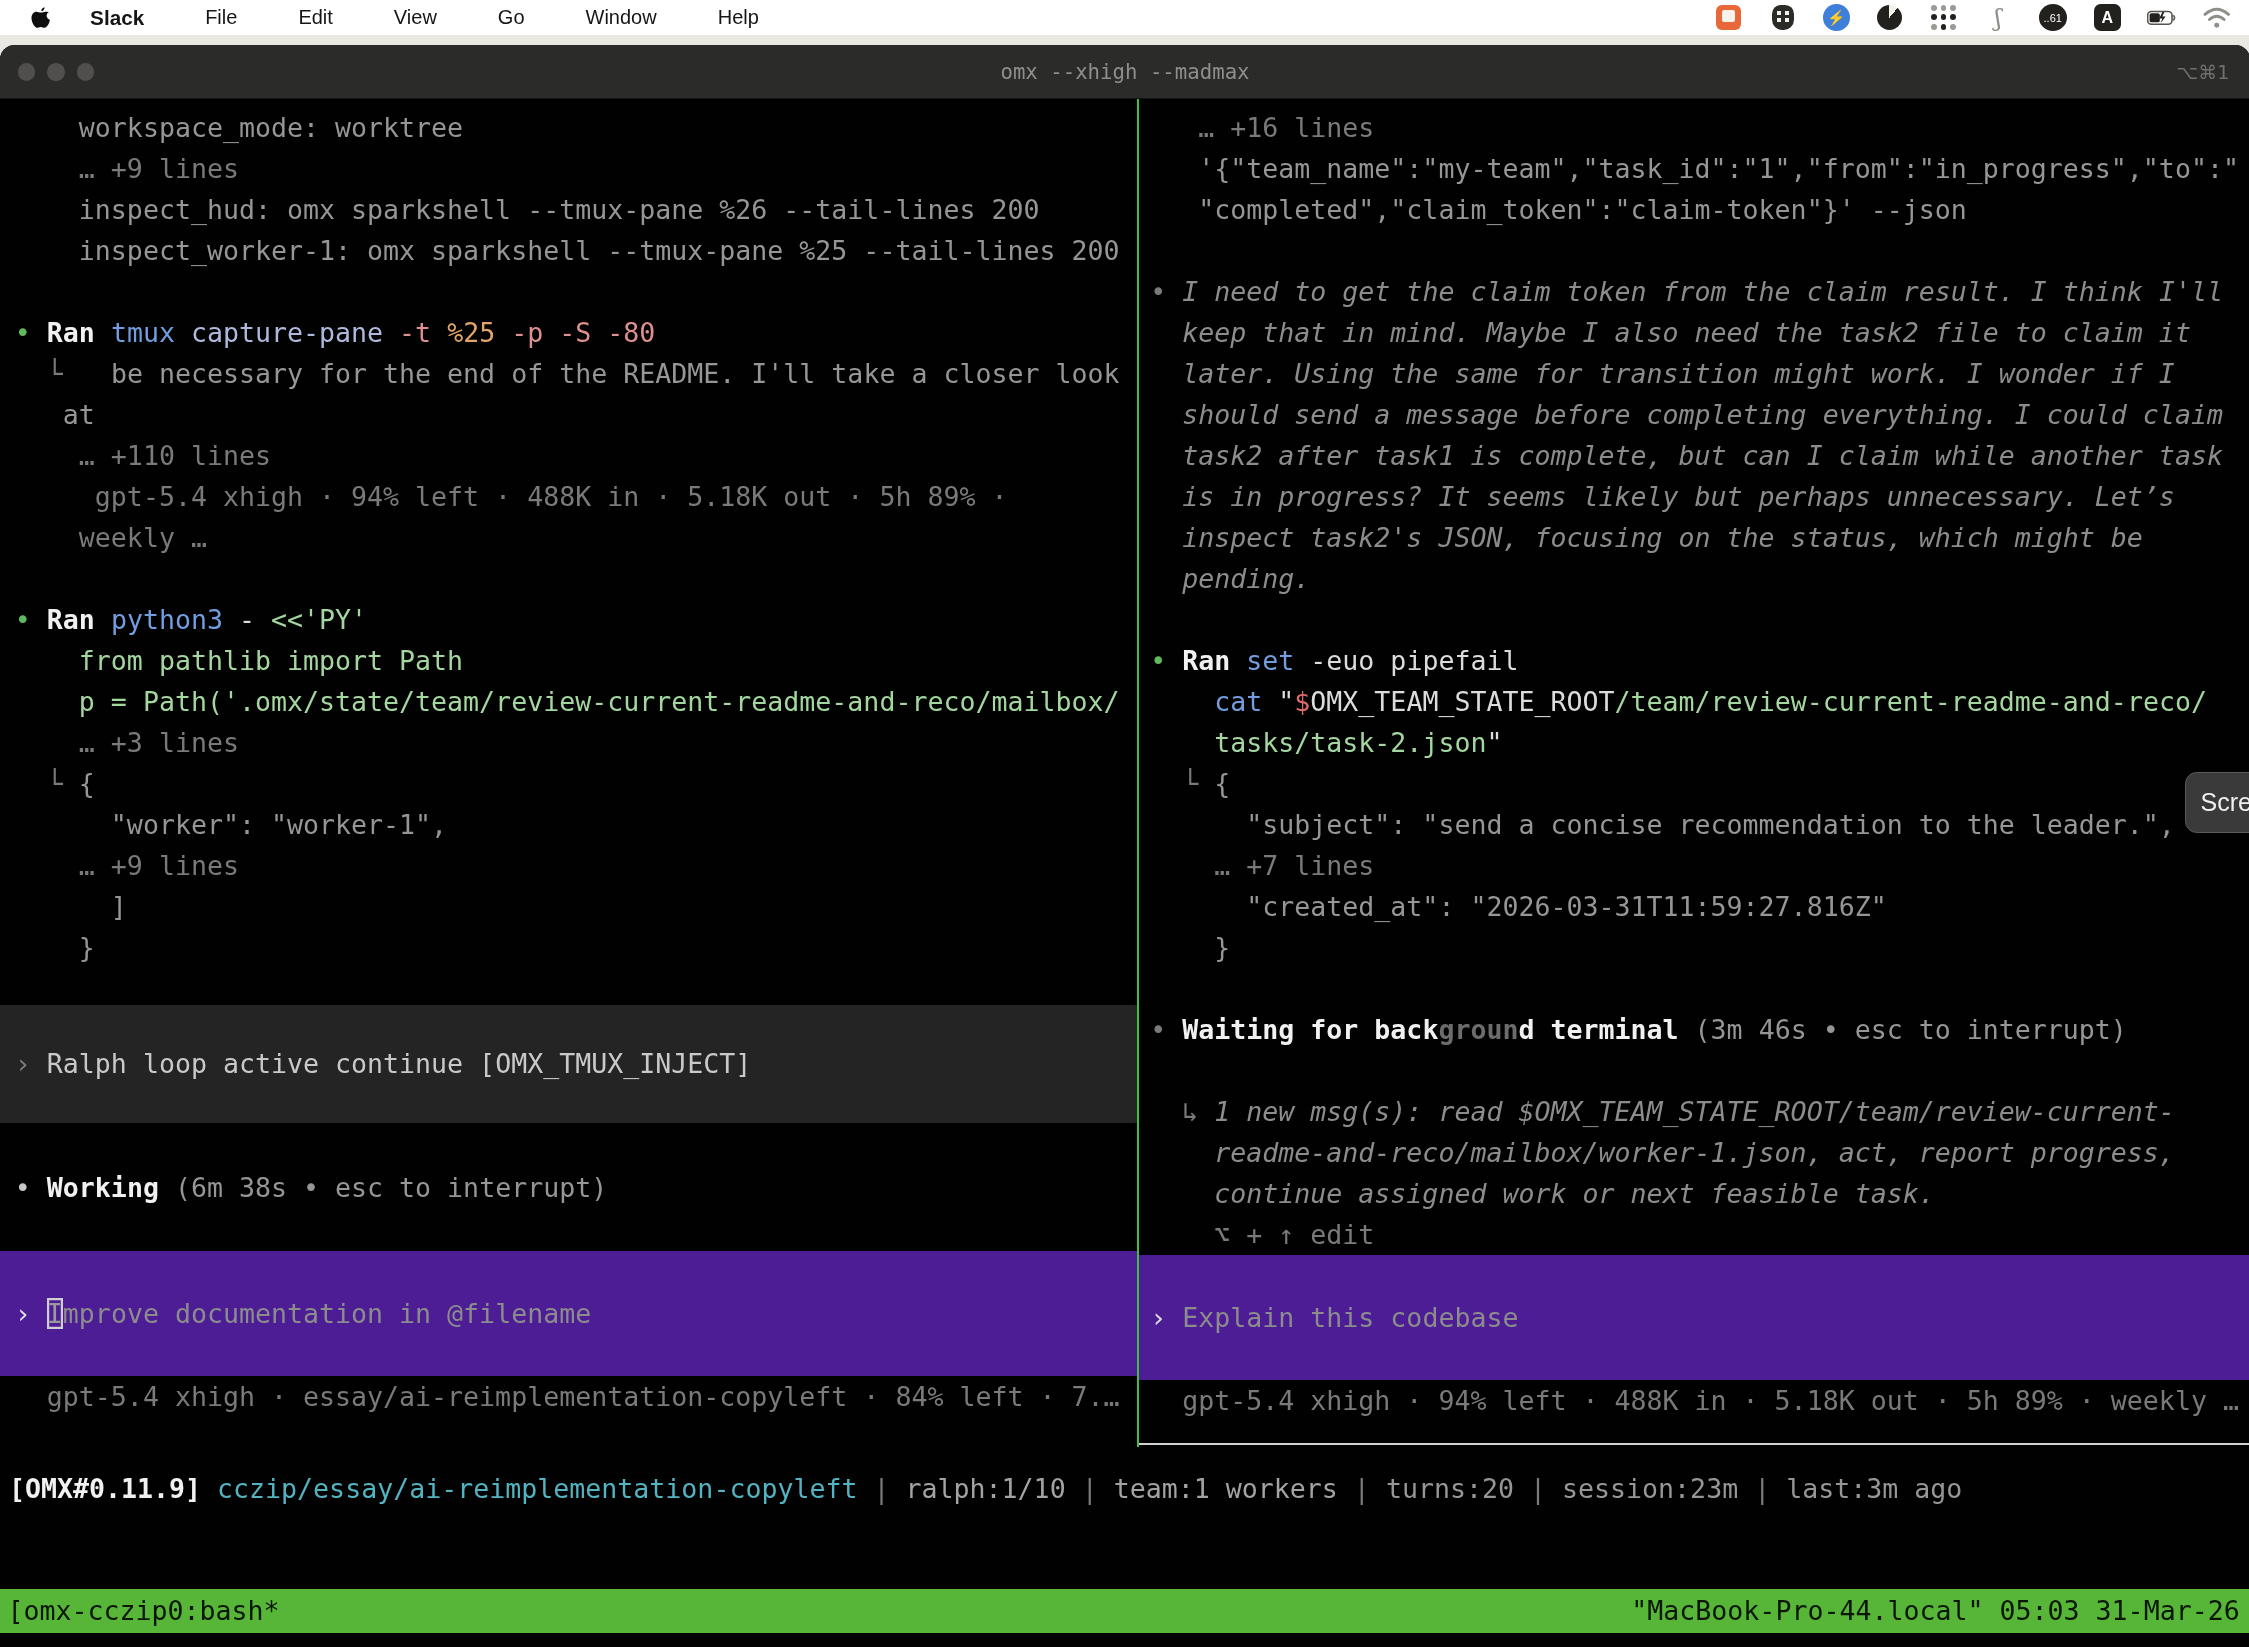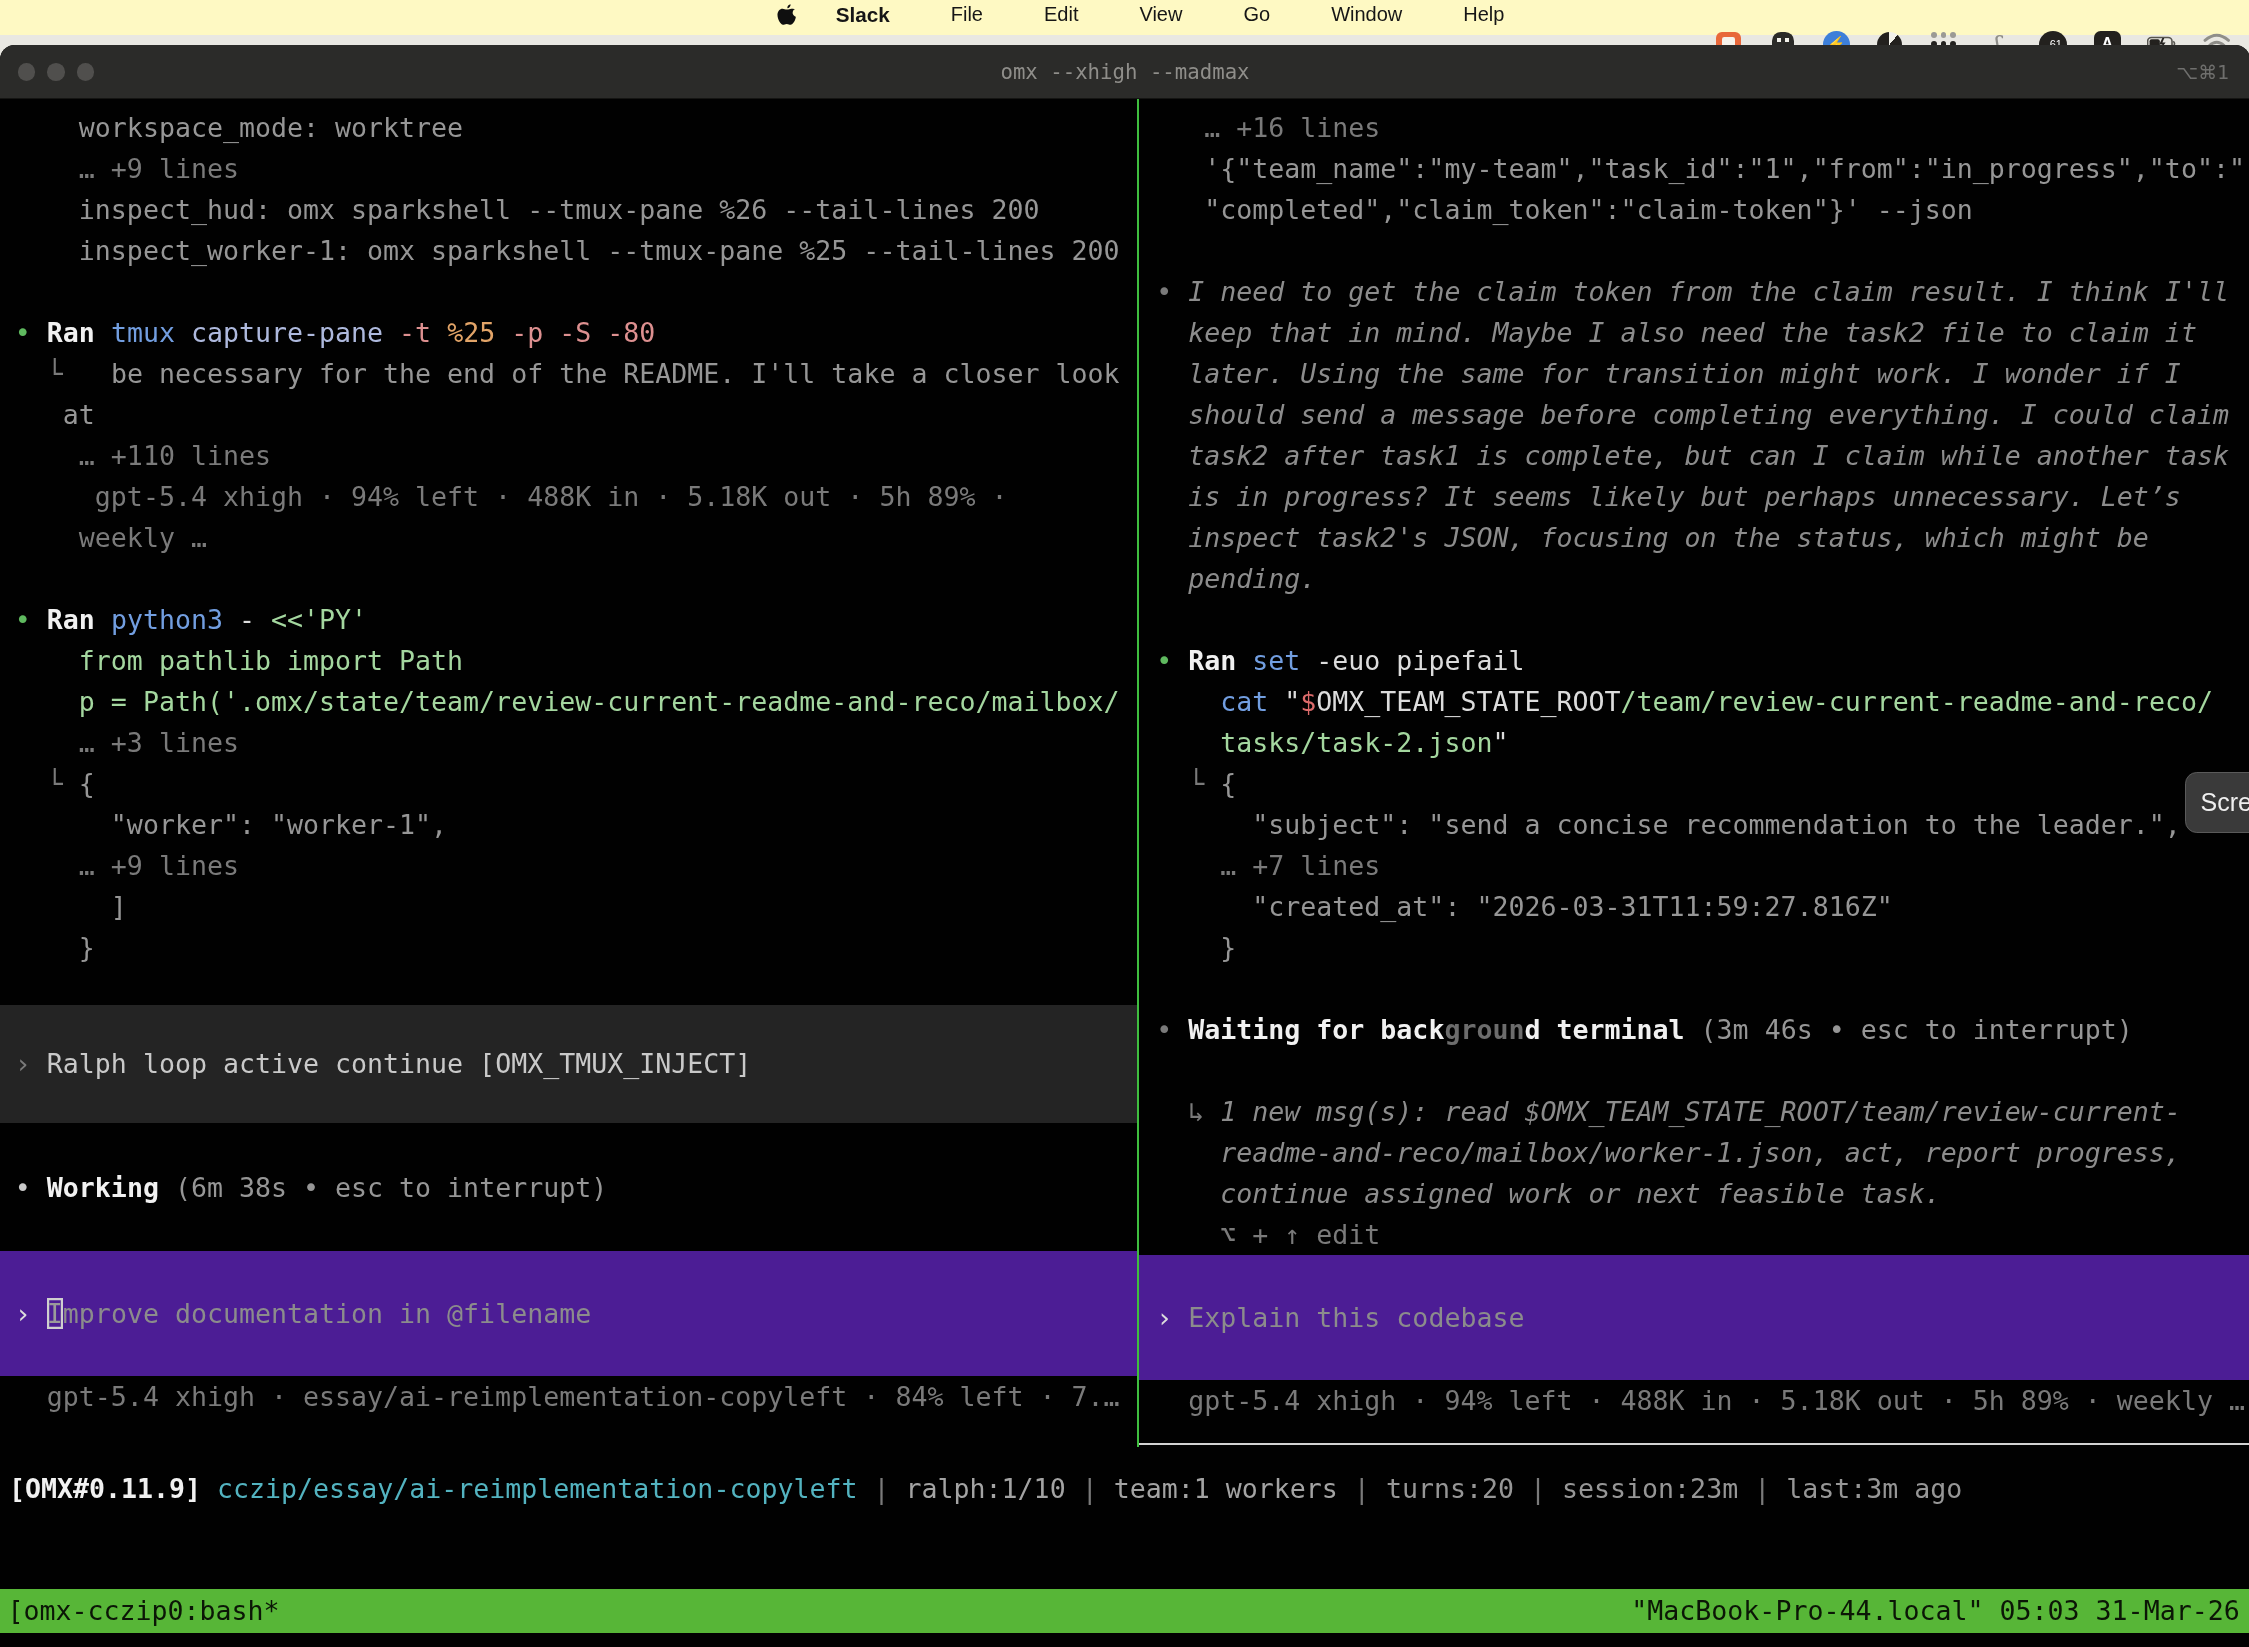--- a/index.html
+++ b/index.html
@@ -1,20 +1,20 @@
 <!DOCTYPE html>
 <html style="font-size:11.8px"><head>
 <meta charset="utf-8">
 <style>
   * { margin:0; padding:0; box-sizing:border-box; }
   html,body { width:2250px; height:1648px; background:#e9e8e2; font-family:"DejaVu Sans Mono", monospace; }
 
   
-  .menubar { height:35px; width:100%; background:#fef9c3; display:flex; align-items:center;
-             font-family:"Liberation Sans", sans-serif; font-size:20px; color:#161616;flex-direction:column; }
+  .menubar { height:35px; width:100%; background:#ffffff; display:flex; align-items:center;
+             font-family:"Liberation Sans", sans-serif; font-size:20px; color:#161616; }
   .mb-left { display:flex; align-items:center; gap:34px; padding-left:26.6px; }
   .mb-app { font-weight:bold; font-size:20.7px; }
   .mb-item { font-size:20px;margin-left:27px; }
   .mb-right { margin-left:auto; display:flex; align-items:center; gap:25px; padding-right:19px; }
   .s-ic { display:inline-flex; align-items:center; justify-content:center; width:29.5px; height:29.5px; }
   .ic-chat { width:25px; height:25px; background:#e8683a; border-radius:5.9px; position:relative; }
   .ic-chat::after { content:""; position:absolute; left:5.9px; top:5.2px; width:13.3px; height:11.8px; background:#f6f3ec; border-radius:2.2px; }
   .ic-shield { width:22px; height:25px; background:#2b2b28; border-radius:8.9px 8.9px 10.3px 10.3px; position:relative; }
   .ic-shield::after { content:""; position:absolute; left:5.2px; top:5.9px; width:11.8px; height:11.8px;
       background:
@@ -43,21 +43,21 @@
   
   .panes { display:flex; height:1348px; }
   .pane { overflow:hidden; position:relative; }
   .pane-left  { width:1137px; height:1642px; border-bottom:2.2px solid #3fbe3f; padding-top:7.4px; }
   .divider { width:2.2px; background:#3fbe3f; }
   .pane-right { flex:1; height:1346px; border-bottom:2.2px solid #d2d2d2; padding-top:7.4px; }
 
   .tl { height:41px; line-height:41px; font-size:26.6px; white-space:pre; overflow:hidden;
         font-family:"DejaVu Sans Mono","DejaVu Sans",monospace; color:#969696; }
   .pane-left  .tl { padding-left:14.8px; }
-  .pane-right .tl { padding-left:17px; }
+  .pane-right .tl { padding-left:11px; }
   .band { background:#242424; height:118px; display:flex; align-items:center; }
   .band .tl { width:100%; }
   .band-input { background:#4c1d95; height:125px; display:flex; align-items:center; }
   .band-input .tl { width:100%; }
 
   
   .c-gray{color:#969696} .c-dim{color:#7a7a7a} .c-br{color:#c9c9c9}
   .c-wb{color:#f1f1f1;font-weight:bold} .c-w{color:#dcdcdc}
   .c-dmb{color:#6c6c6c;font-weight:bold}
   .c-grn{color:#5fb95f} .c-blu{color:#729ee0} .c-lav{color:#aeb9dd}

